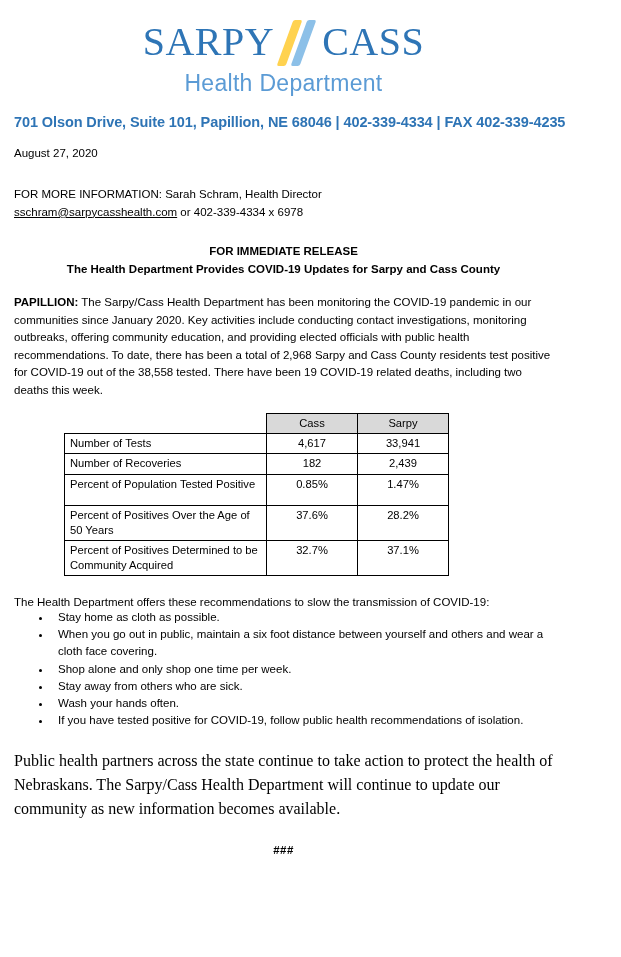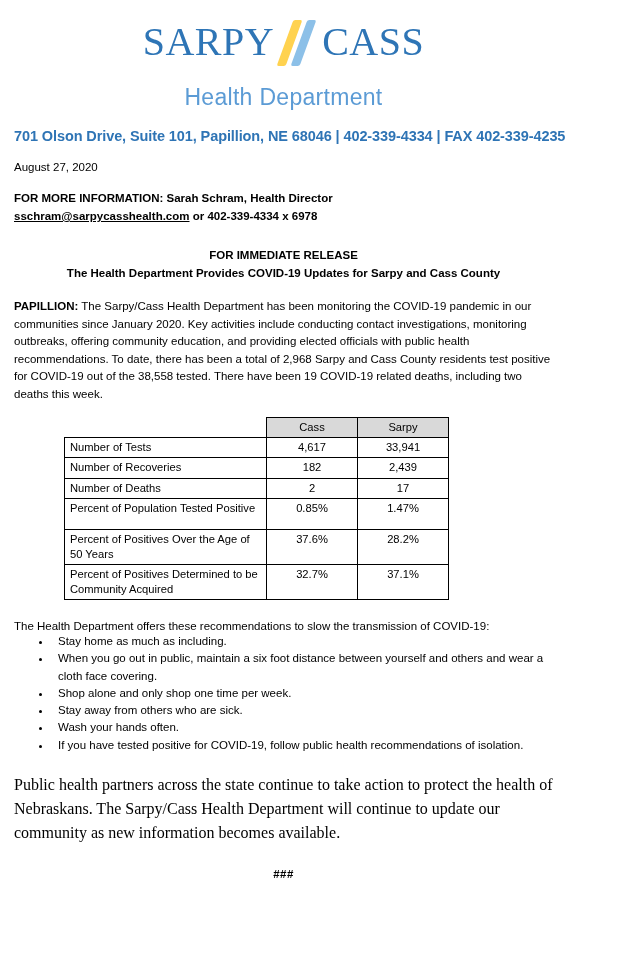--- a/index.html
+++ b/index.html
@@ -62,43 +62,43 @@
   }
   .slash i.blue {
     left: 23px;
     background: #8CC0E8;
   }
   .subtitle {
     font-family: "Liberation Sans", sans-serif;
     font-size: 23px;
     color: #5B9BD5;
     letter-spacing: 0.3px;
-    margin-top: 16px;
+    margin-top: 2px;
     font-weight: 400;
   }
 
   
   .address {
     margin-top: 17px;
     font-size: 14.5px;
     font-weight: bold;
     color: #2E74B5;
     letter-spacing: -0.1px;
     white-space: nowrap;
   }
 
   
   .date {
     margin-top: 17px;
     font-size: 11.5px;
   }
   .contact {
-    margin-top: 17px;
-    font-size: 11.5px;
-    font-weight: bold;
+    margin-top: 27px;
+    font-size: 11.5px;
+    font-weight: normal;
     line-height: 1.55;
   }
   .contact a {
     color: #000000;
     text-decoration: underline;
   }
   .release-head {
     margin-top: 20px;
     text-align: center;
     font-size: 11.5px;
@@ -247,25 +247,20 @@
         <tr>
           <td class="label">Number of Tests</td>
           <td class="val">4,617</td>
           <td class="val">33,941</td>
         </tr>
         <tr>
           <td class="label">Number of Recoveries</td>
           <td class="val">182</td>
           <td class="val">2,439</td>
         </tr>
-        <tr>
-          <td class="label">Number of Deaths</td>
-          <td class="val">2</td>
-          <td class="val">17</td>
-        </tr>
         <tr class="tall">
           <td class="label">Percent of Population Tested Positive</td>
           <td class="val">0.85%</td>
           <td class="val">1.47%</td>
         </tr>
         <tr class="tall">
           <td class="label">Percent of Positives Over the Age of 50 Years</td>
           <td class="val">37.6%</td>
           <td class="val">28.2%</td>
         </tr>
@@ -273,21 +268,21 @@
           <td class="label">Percent of Positives Determined to be Community Acquired</td>
           <td class="val">32.7%</td>
           <td class="val">37.1%</td>
         </tr>
       </tbody>
     </table>
   </div>
 
   <div class="rec-intro">The Health Department offers these recommendations to slow the transmission of COVID-19:</div>
   <ul class="recs">
-    <li>Stay home as much as including.</li>
+    <li>Stay home as cloth as possible.</li>
     <li>When you go out in public, maintain a six foot distance between yourself and others and wear a cloth face covering.</li>
     <li>Shop alone and only shop one time per week.</li>
     <li>Stay away from others who are sick.</li>
     <li>Wash your hands often.</li>
     <li>If you have tested positive for COVID-19, follow public health recommendations of isolation.</li>
   </ul>
 
   <div class="closing">Public health partners across the state continue to take action to protect the health of Nebraskans. The Sarpy/Cass Health Department will continue to update our community as new information becomes available.</div>
 
 

